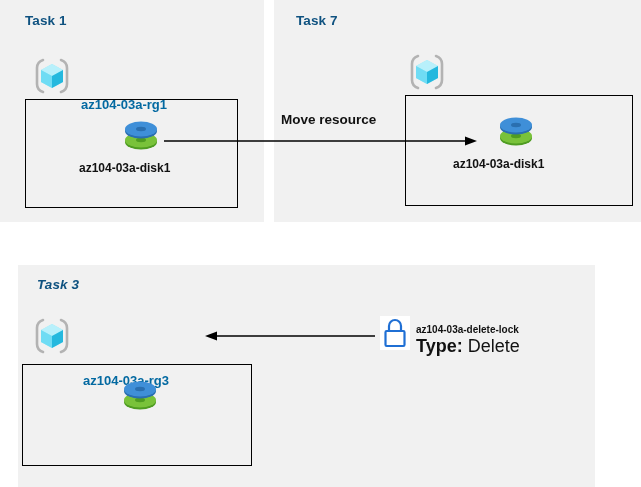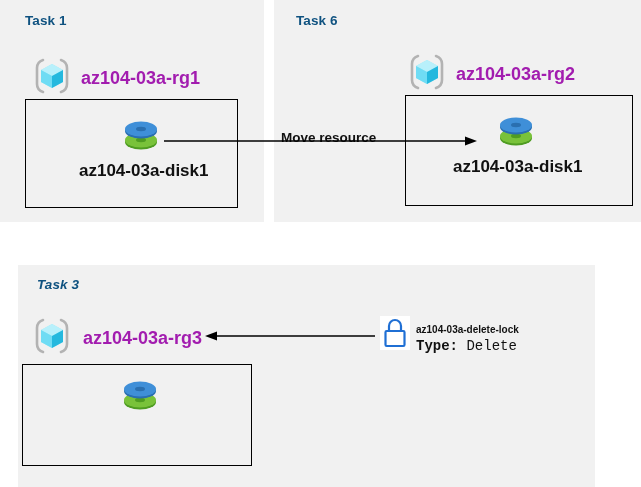--- a/index.html
+++ b/index.html
@@ -58,44 +58,45 @@
     height: 40px;
   }
   .rg-icon svg { display: block; width: 40px; height: 40px; }
 
   #rg-icon-1 { left: 32px;  top: 56px; }
   #rg-icon-2 { left: 407px; top: 52px; }
   #rg-icon-3 { left: 32px;  top: 316px; }
 
   .rg-label {
     position: absolute;
-    font-size: 18px;
-    font-weight: bold;
-    color: #a21caf;
-    white-space: nowrap;
+    font-size: 13px;
+    font-weight: bold;
+    color: #0369a1;
+    white-space: nowrap;
+    margin-top: 29px;
   }
   #rg-label-1 { left: 81px;  top: 68px; }
   #rg-label-2 { left: 456px; top: 64px; }
-  #rg-label-3 { left: 83px;  top: 328px; text-align: right; }
+  #rg-label-3 { left: 83px;  top: 344px; text-align: right; }
 
   
   .disk-icon {
     position: absolute;
     width: 44px;
     height: 42px;
   }
   .disk-icon svg { display: block; width: 44px; height: 42px; }
 
   #disk-icon-1 { left: 119px; top: 114px; }
   #disk-icon-2 { left: 494px; top: 110px; }
   #disk-icon-3 { left: 118px; top: 374px; }
 
   .disk-label {
     position: absolute;
-    font-size: 17px;
+    font-size: 12px;
     font-weight: bold;
     color: #111111;
     white-space: nowrap;
     text-align: center;
   }
   #disk-label-1 { left: 79px;  top: 161px; }
   #disk-label-2 { left: 453px; top: 157px; }
   #disk-label-3 { left: 77px;  top: 419px; }
 
   
@@ -106,21 +107,21 @@
   #arrow-move   { left: 164px; top: 130px; width: 315px; height: 22px; }
   #arrow-lock   { left: 205px; top: 326px; width: 175px; height: 20px; }
 
   .arrow-label {
     position: absolute;
     font-size: 13.5px;
     font-weight: bold;
     color: #111111;
     white-space: nowrap;
   }
-  #label-move { left: 281px; top: 130px; }
+  #label-move { left: 281px; top: 112px; }
 
   
   .lock-icon {
     position: absolute;
     left: 380px;
     top: 316px;
     width: 30px;
     height: 34px;
     background: #ffffff;
   }
@@ -134,23 +135,22 @@
     white-space: nowrap;
   }
   .lock-name {
     display: block;
     font-size: 10px;
     font-weight: bold;
     color: #111111;
   }
   .lock-type-row {
     display: block;
-    font-size: 14px;
-    color: #111111;
-    font-family: Liberation Mono, monospace;
+    font-size: 18px;
+    color: #111111;
   }
   .lock-type-key {
     font-weight: bold;
   }
   .lock-type-val {
     font-weight: normal;
   }
 </style>
 </head>
 <body>
@@ -180,33 +180,32 @@
       <ellipse cx="22" cy="26" rx="16" ry="7.5" fill="#79c23a"></ellipse>
       <ellipse cx="22" cy="26" rx="5" ry="2.2" fill="#4f9c22"></ellipse>
       <ellipse cx="22" cy="17" rx="16" ry="7.5" fill="#2a6fb0"></ellipse>
       <ellipse cx="22" cy="15" rx="16" ry="7.5" fill="#3f8fd8"></ellipse>
       <ellipse cx="22" cy="15" rx="5" ry="2.2" fill="#2a6fb0"></ellipse>
     </svg>
   </div>
   <div class="disk-label" id="disk-label-1">az104-03a-disk1</div>
 
   <div class="panel" id="panel-task2"></div>
-  <div class="panel-title" id="title-task2">Task 6</div>
+  <div class="panel-title" id="title-task2">Task 7</div>
 
   <div class="rg-icon" id="rg-icon-2">
     <svg viewBox="0 0 40 40" xmlns="http://www.w3.org/2000/svg">
       <path d="M11 4 C6.5 5.5 5 8 5 12 L5 28 C5 32 6.5 34.5 11 36" fill="none" stroke="#b3b3b3" stroke-width="2.6" stroke-linecap="round"></path>
       <path d="M29 4 C33.5 5.5 35 8 35 12 L35 28 C35 32 33.5 34.5 29 36" fill="none" stroke="#b3b3b3" stroke-width="2.6" stroke-linecap="round"></path>
       <polygon points="20,8 31,14 31,26 20,32 9,26 9,14" fill="#9ce9f7"></polygon>
       <polygon points="20,8 31,14 20,20 9,14" fill="#b8f0fb"></polygon>
       <polygon points="20,20 31,14 31,26 20,32" fill="#24b8de"></polygon>
       <polygon points="20,20 9,14 9,26 20,32" fill="#6fdcf4"></polygon>
     </svg>
   </div>
-  <div class="rg-label" id="rg-label-2">az104-03a-rg2</div>
 
   <div class="inner-box" id="box-task2"></div>
 
   <div class="disk-icon" id="disk-icon-2">
     <svg viewBox="0 0 44 42" xmlns="http://www.w3.org/2000/svg">
       <ellipse cx="22" cy="28" rx="16" ry="7.5" fill="#4f9c22"></ellipse>
       <ellipse cx="22" cy="26" rx="16" ry="7.5" fill="#79c23a"></ellipse>
       <ellipse cx="22" cy="26" rx="5" ry="2.2" fill="#4f9c22"></ellipse>
       <ellipse cx="22" cy="17" rx="16" ry="7.5" fill="#2a6fb0"></ellipse>
       <ellipse cx="22" cy="15" rx="16" ry="7.5" fill="#3f8fd8"></ellipse>

